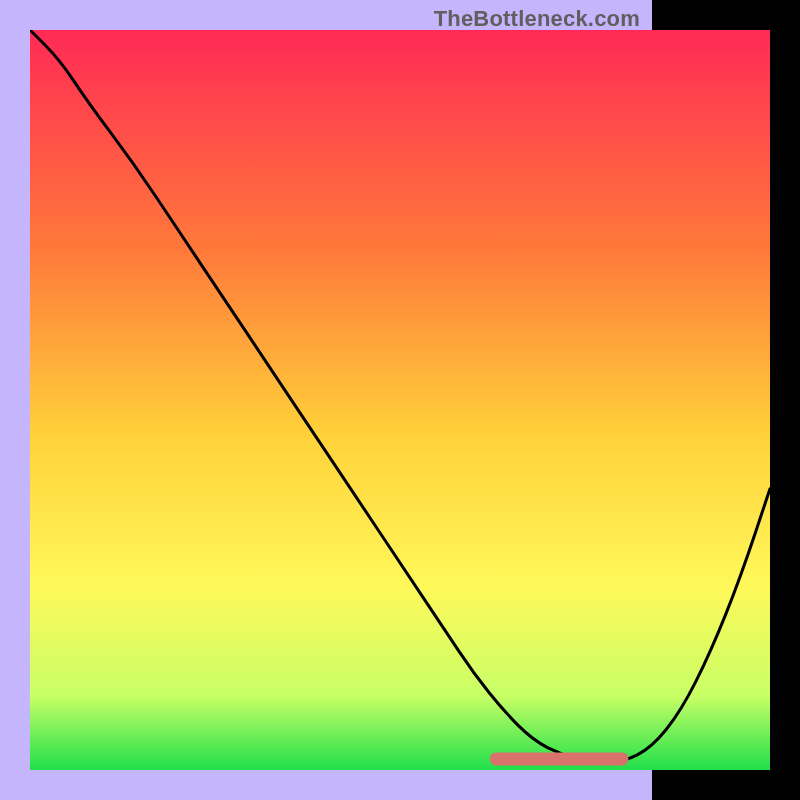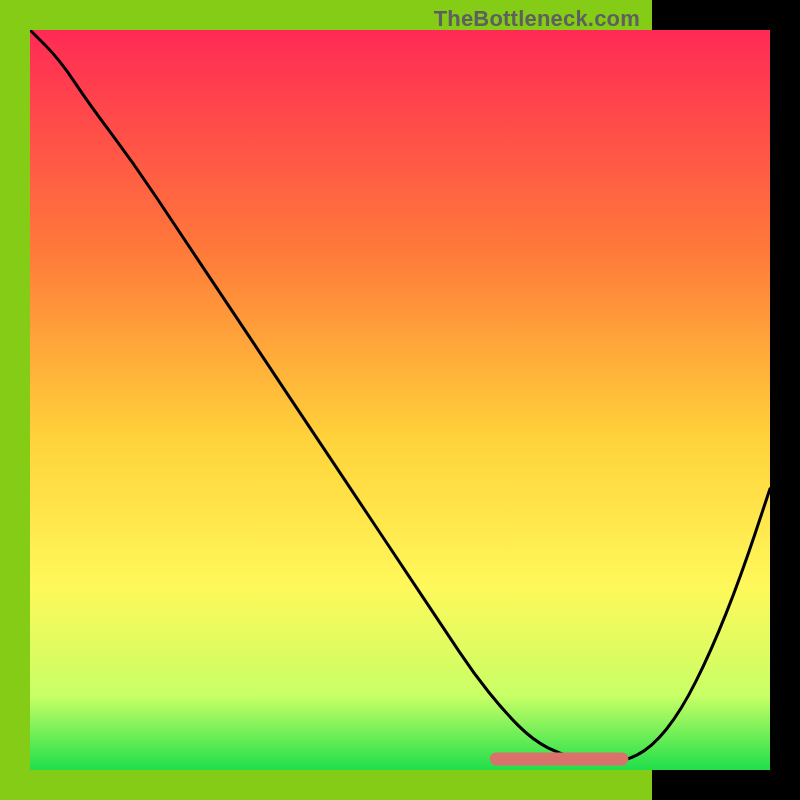--- a/index.html
+++ b/index.html
@@ -9,21 +9,21 @@
     height: 800px;
     background: #000;
     overflow: hidden;
   }
   .frame {
     position: absolute;
     left: 0;
     top: 0;
     width: 652px;
     height: 800px;
-    background: #84cc16;
+    background: #c4b5fd;
   }
   .watermark {
     position: absolute;
     top: 6px;
     right: 12px;
     font-family: Arial, Helvetica, sans-serif;
     font-size: 22px;
     font-weight: 600;
     color: #5f5f5f;
     letter-spacing: 0.2px;

